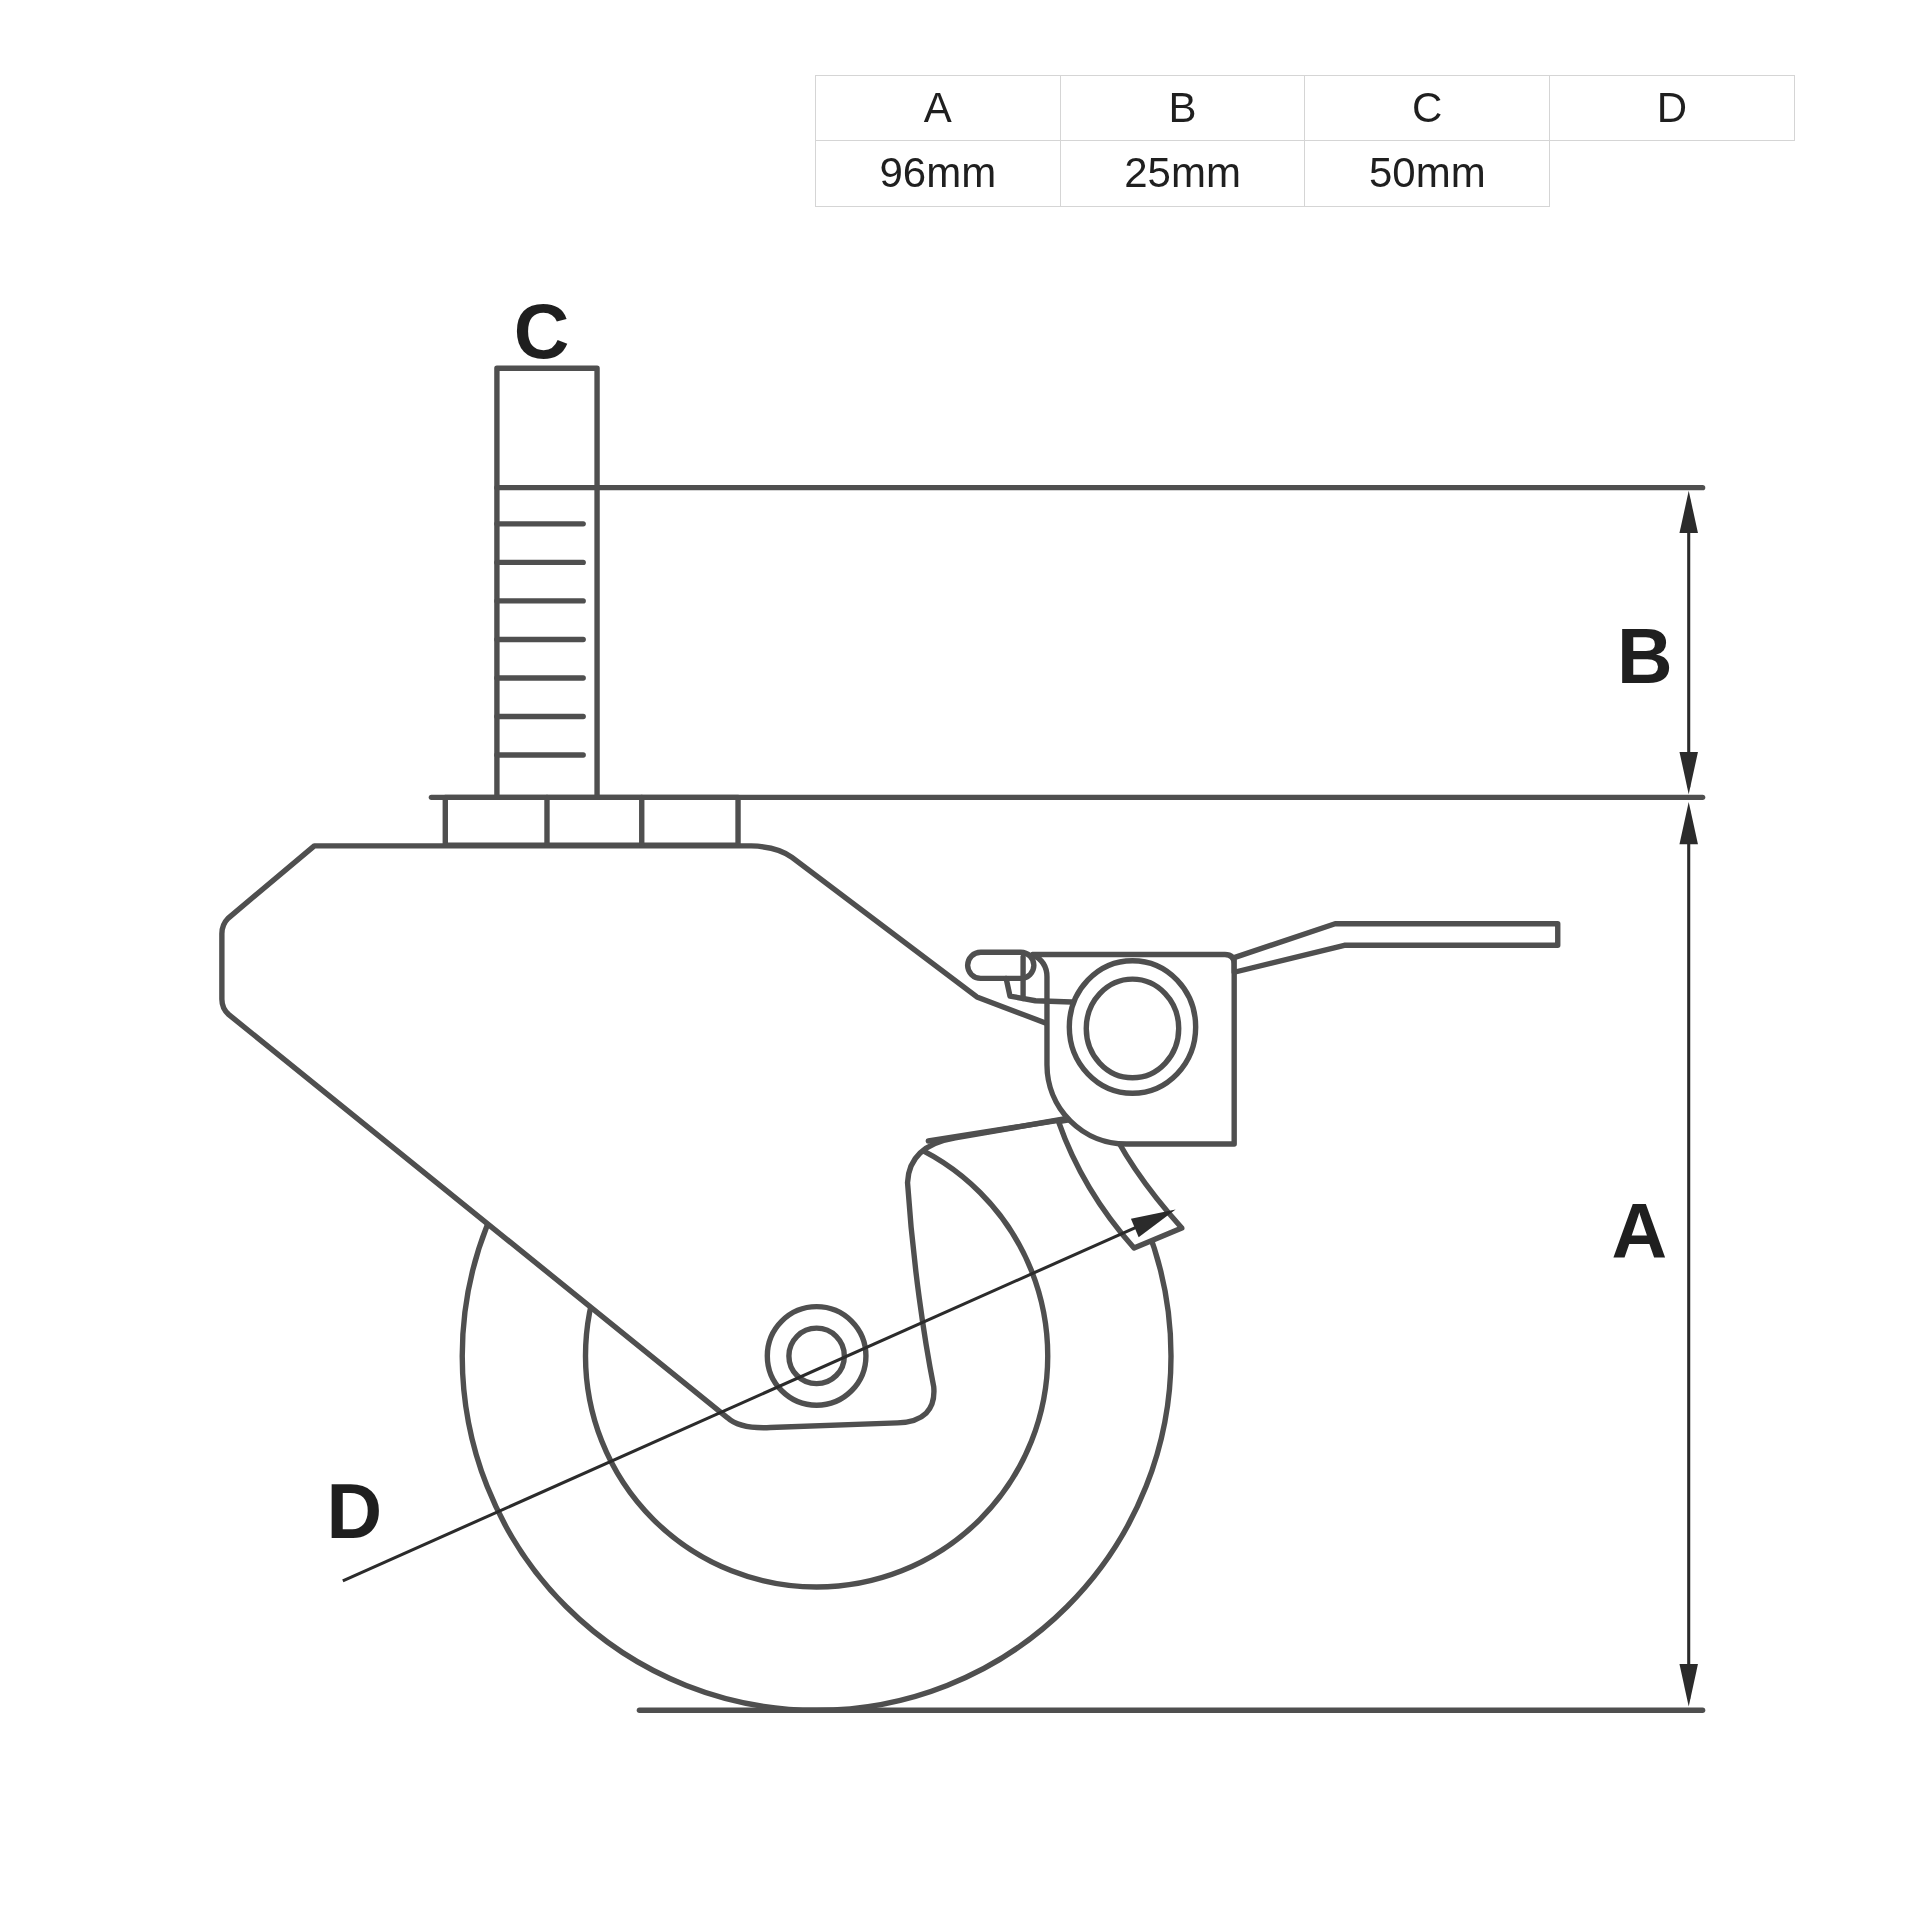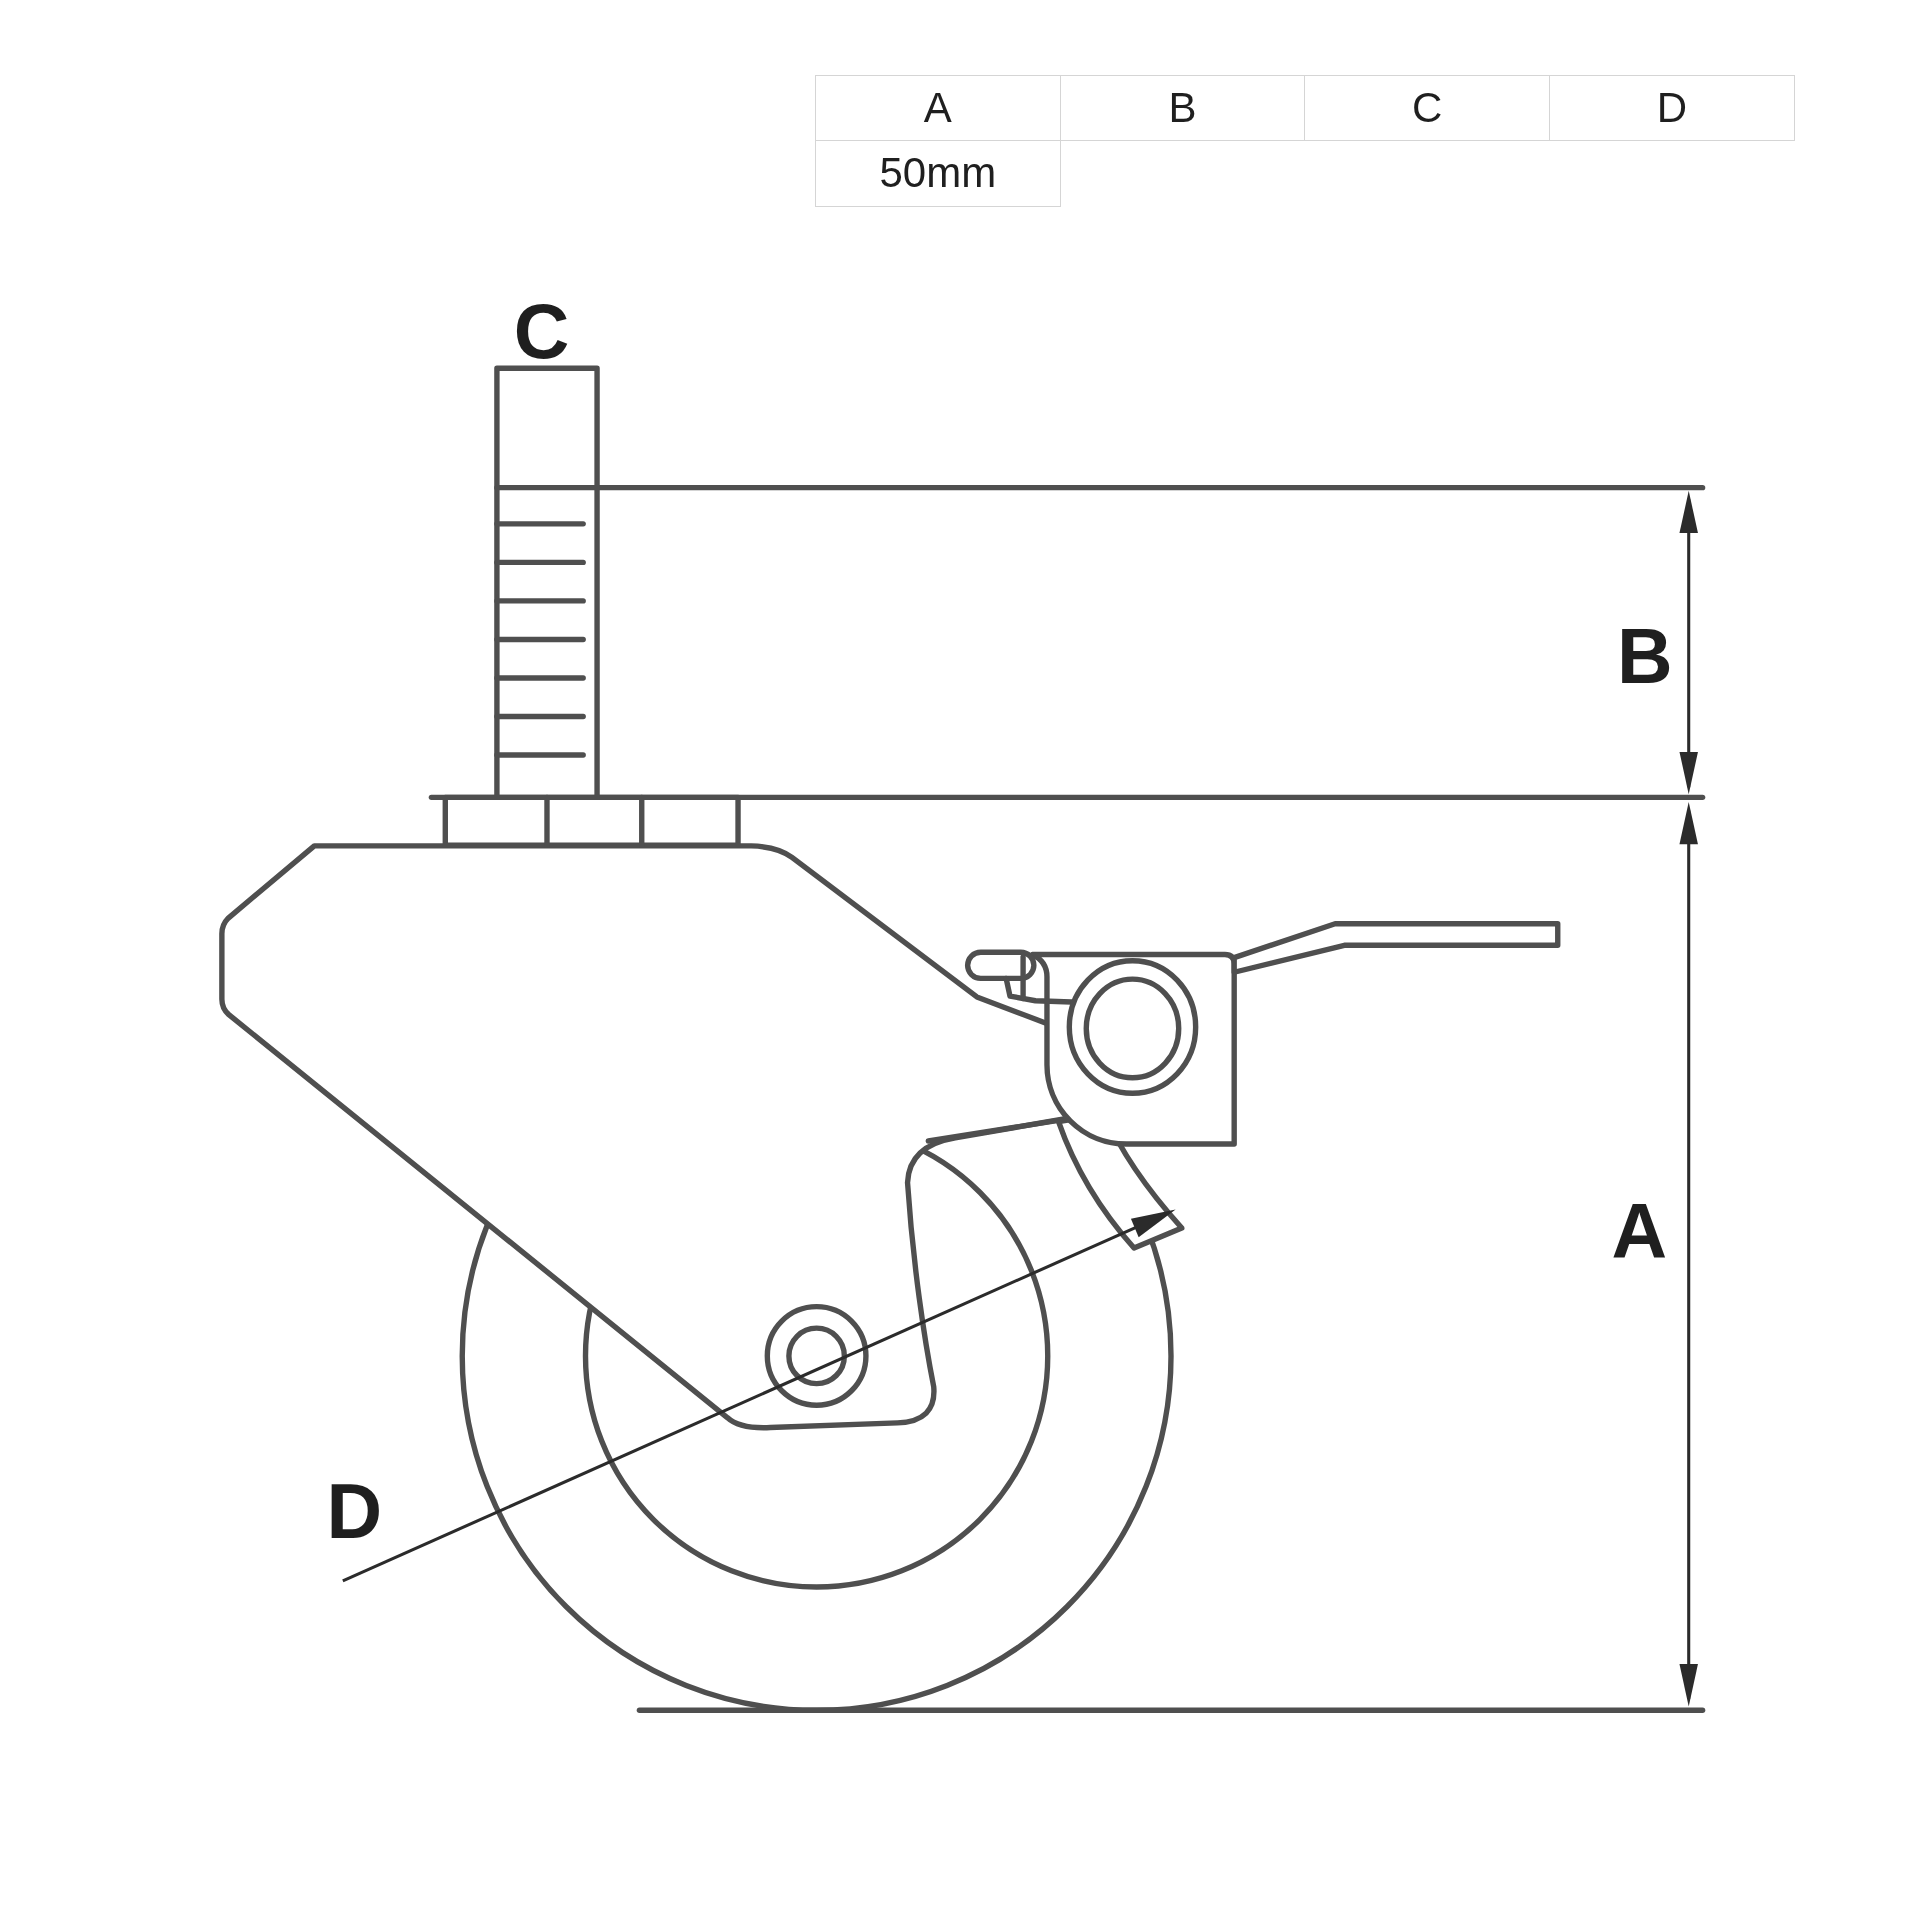--- a/index.html
+++ b/index.html
@@ -23,20 +23,22 @@
 </head>
 <body>
 
 <div id="page">
 
   <div id="spec-table">
     <div class="cell">A</div>
     <div class="cell">B</div>
     <div class="cell">C</div>
     <div class="cell">D</div>
+    <div class="cell">96mm</div>
+    <div class="cell">25mm</div>
     <div class="cell">50mm</div>
   </div>
 
   <svg width="1926" height="1926" viewBox="0 0 2500 2500">
 
     <circle class="outline" cx="1060" cy="1760" r="460"></circle>
     <circle class="outline" cx="1060" cy="1760" r="300"></circle>
 
     <line class="outline" x1="830" y1="2220" x2="2210" y2="2220"></line>
 

